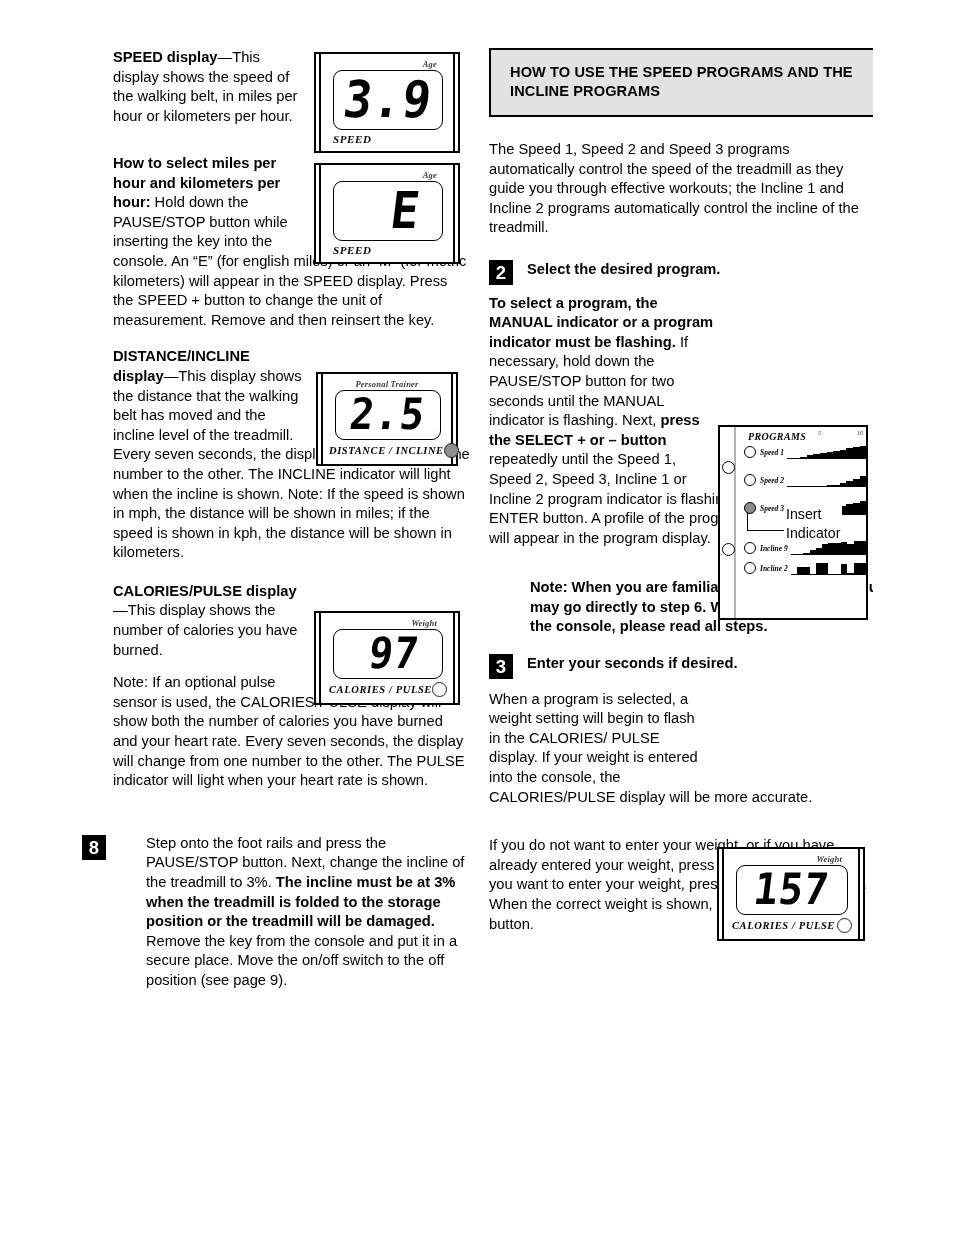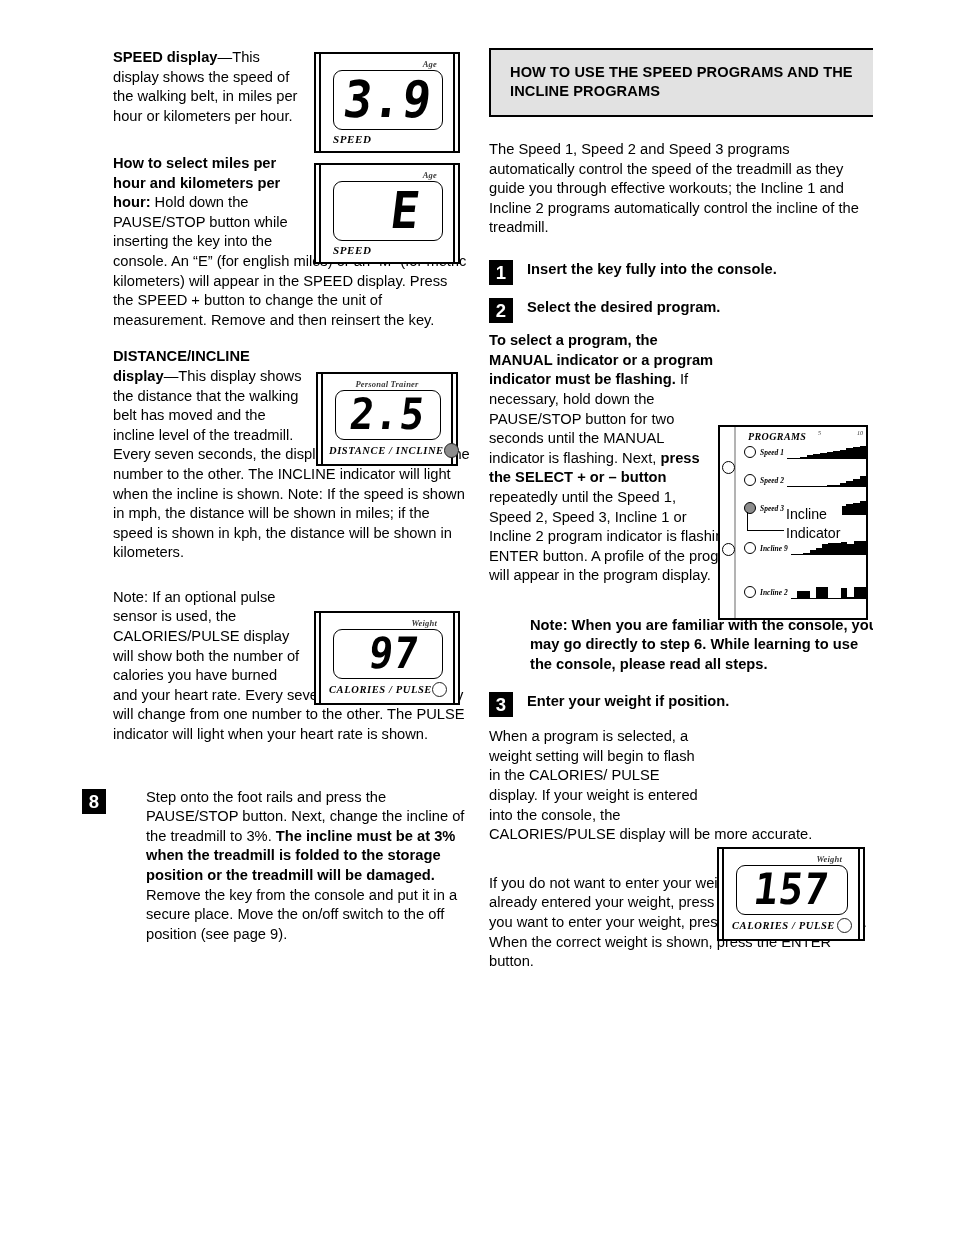--- a/index.html
+++ b/index.html
@@ -364,20 +364,21 @@
       <p class="body"><span class="b">How to select miles per hour and kilometers per hour:</span><span> Hold down the PAUSE/STOP button while inserting the key into the console. An “E” (for english miles) or an “M” (for metric kilometers) will appear in the SPEED display. Press the SPEED + button to change the unit of measurement. Remove and then reinsert the key.</span></p>
     </div>
 
     <div class="block clearfix" style="margin-top:4px;">
       <div class="wrapfig-l h92"></div>
       <p class="body"><span class="b">DISTANCE/INCLINE display</span><span>—This display shows the distance that the walking belt has moved and the incline level of the treadmill. Every seven seconds, the display will change from one number to the other. The INCLINE indicator will light when the incline is shown. Note: If the speed is shown in mph, the distance will be shown in miles; if the speed is shown in kph, the distance will be shown in kilometers.</span></p>
     </div>
 
     <div class="block clearfix" style="margin-top:6px;">
       <div class="wrapfig-l h88"></div>
+      <p class="body"><span class="b">CALORIES/PULSE display</span><span>—This display shows the number of calories you have burned.</span></p>
       <p class="body" style="margin-top:12px;">Note: If an optional pulse sensor is used, the CALORIES/PULSE display will show both the number of calories you have burned and your heart rate. Every seven seconds, the display will change from one number to the other. The PULSE indicator will light when your heart rate is shown.</p>
     </div>
 
     <div class="step8">
       <div class="step-num">8</div>
       <p class="body" style="margin-top:14px;"><span>Step onto the foot rails and press the PAUSE/STOP button. Next, change the incline of the treadmill to 3%. </span><span class="b">The incline must be at 3% when the treadmill is folded to the storage position or the treadmill will be damaged.</span><span> Remove the key from the console and put it in a secure place. Move the on/off switch to the off position (see page 9).</span></p>
     </div>
   </div>
 
   <div class="disp-speed">
@@ -443,38 +444,37 @@
   <div class="col-right">
 
     <div class="heading-box">
       <h2>HOW TO USE THE SPEED PROGRAMS AND THE INCLINE PROGRAMS</h2>
     </div>
 
     <p class="body" style="margin-top:23px;">The Speed 1, Speed 2 and Speed 3 programs automatically control the speed of the treadmill as they guide you through effective workouts; the Incline 1 and Incline 2 programs automatically control the incline of the treadmill.</p>
 
     <div class="step" style="margin-top:22px;">
       <div class="step-num">1</div>
-      <p class="step-title">Insert the key fully into the console.</p>
     </div>
 
     <div class="step" style="margin-top:18px;">
       <div class="step-num">2</div>
       <p class="step-title">Select the desired program.</p>
     </div>
 
     <div class="clearfix" style="margin-top:14px;">
       <div class="wrapfig-right-prog"></div>
       <p class="body"><span class="b">To select a program, the MANUAL indicator or a program indicator must be flashing.</span><span> If necessary, hold down the PAUSE/STOP button for two seconds until the MANUAL indicator is flashing. Next, </span><span class="b">press the SELECT + or – button</span><span> repeatedly until the Speed 1, Speed 2, Speed 3, Incline 1 or Incline 2 program indicator is flashing. Then, press the ENTER button. A profile of the program you have selected will appear in the program display.</span></p>
     </div>
 
     <p class="body b" style="margin-top:17px;margin-left:41px;">Note: When you are familiar with the console, you may go directly to step 6. While learning to use the console, please read all steps.</p>
 
     <div class="step" style="margin-top:17px;">
       <div class="step-num">3</div>
-      <p class="step-title">Enter your weight if position.</p>
+      <p class="step-title">Enter your seconds if desired.</p>
     </div>
 
     <div class="clearfix" style="margin-top:16px;">
       <div class="wrapfig-right"></div>
       <p class="body">When a program is selected, a weight setting will begin to flash in the CALORIES/ PULSE display. If your weight is entered into the console, the CALORIES/PULSE display will be more accurate.</p>
     </div>
 
     <p class="body" style="margin-top:16px;">If you do not want to enter your weight, or if you have already entered your weight, press the ENTER button. If you want to enter your weight, press the SELECT buttons. When the correct weight is shown, press the ENTER button.</p>
   </div>
 
@@ -553,21 +553,21 @@
             <span style="height: 7px;"></span>
             <span style="height: 11px;"></span>
             <span style="height: 12px;"></span>
             <span style="height: 12px;"></span>
             <span style="height: 13px;"></span>
             <span style="height: 11px;"></span>
             <span style="height: 14px;"></span>
             <span style="height: 14px;"></span>
           </span>
         </div>
-        <div class="prog-row" style="top: 156px;">
+        <div class="prog-row" style="top: 132px;">
           <span class="led-open"></span>
           <span class="plabel">Incline 2</span>
           <span class="profile">
             <span style="height: 1px;"></span>
             <span style="height: 8px;"></span>
             <span style="height: 8px;"></span>
             <span style="height: 1px;"></span>
             <span style="height: 12px;"></span>
             <span style="height: 12px;"></span>
             <span style="height: 1px;"></span>
@@ -576,21 +576,21 @@
             <span style="height: 2px;"></span>
             <span style="height: 12px;"></span>
             <span style="height: 12px;"></span>
           </span>
         </div>
       </div>
   </div>
 
   <div class="callout-line"></div>
   <div class="callout-text">
-    <div>Incline</div>
+    <div>Insert</div>
     <div style="text-align:right;">Indicator</div>
   </div>
 
   <div class="disp-weight">
     <div class="lcd">
       <div class="lcd-inner">
         <div class="lcd-toplabel">Weight</div>
         <div class="lcd-screen">
           <span class="seg">157</span>
         </div>

